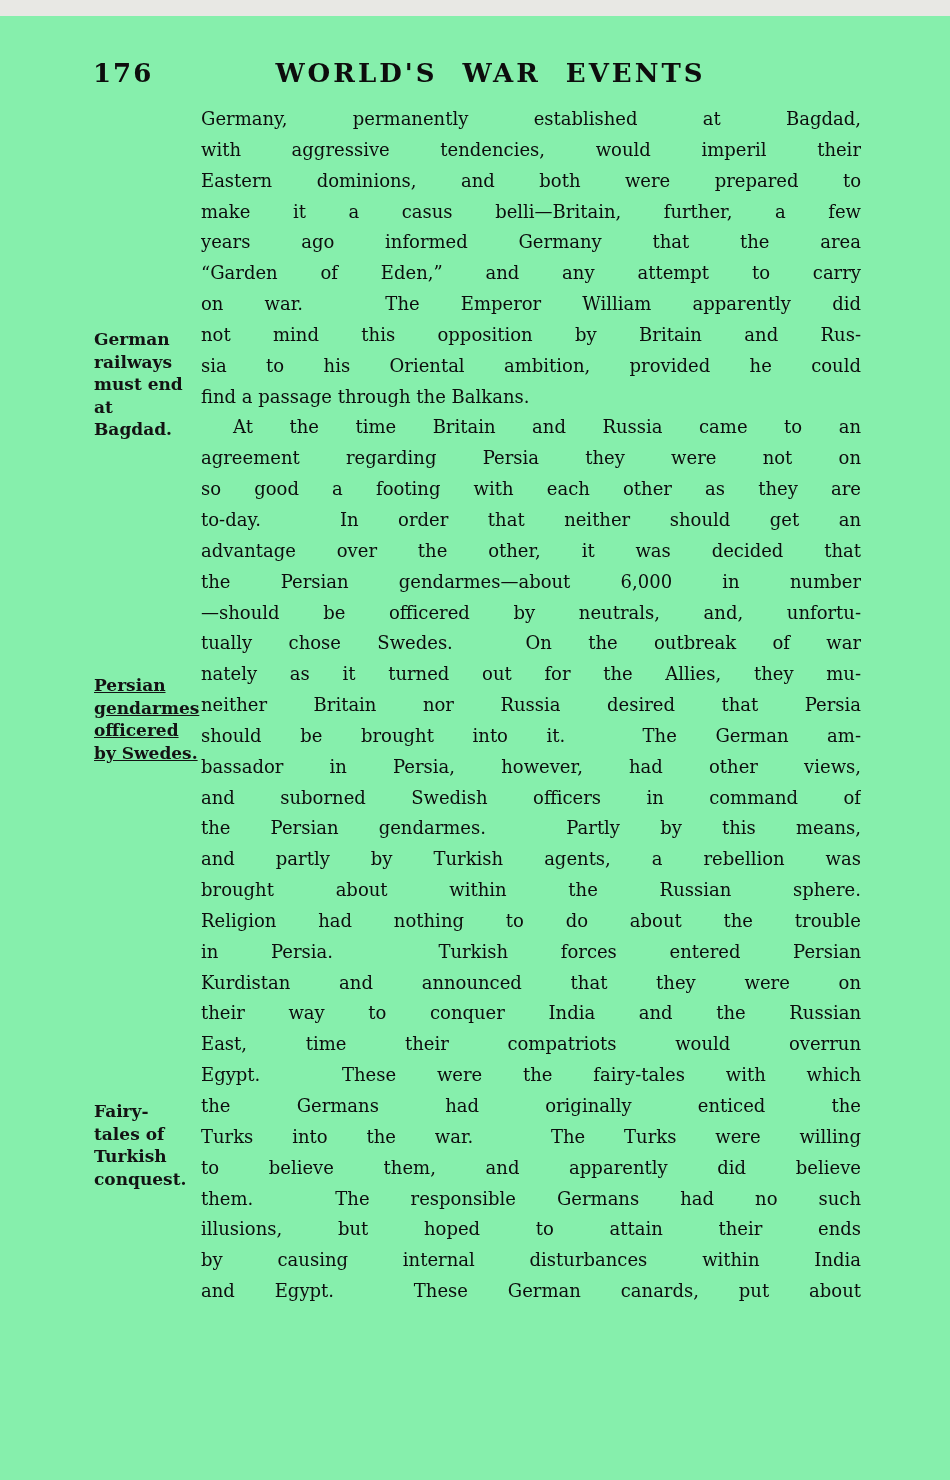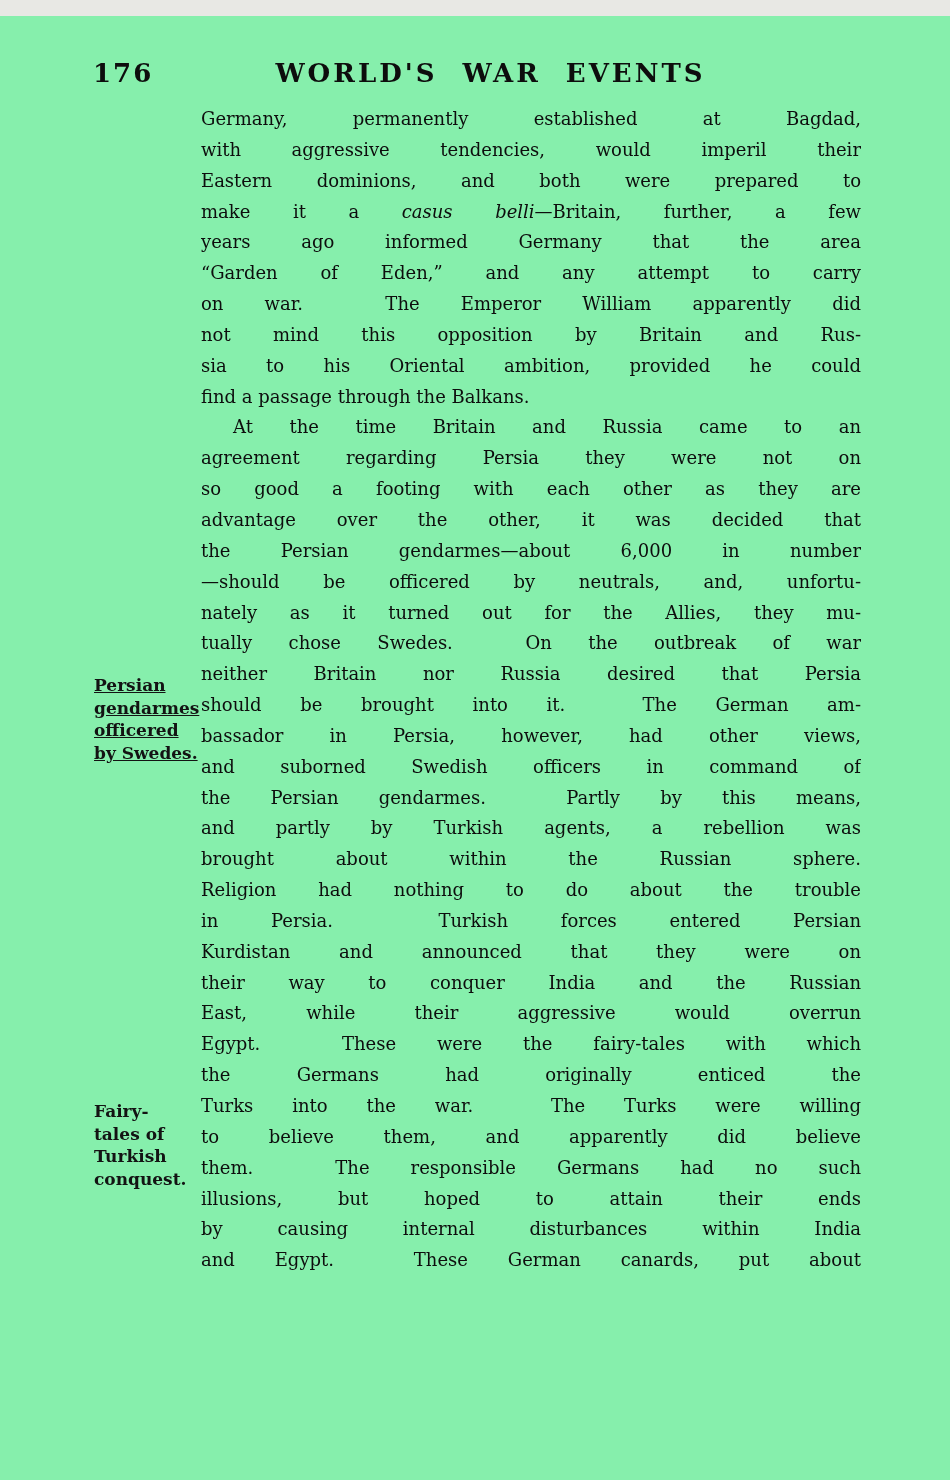--- a/index.html
+++ b/index.html
@@ -49,21 +49,21 @@
     height: 30.85px;
     line-height: 30.85px;
     text-align: justify;
     text-align-last: justify;
     text-justify: inter-word;
     overflow: hidden;
     white-space: nowrap;
   }
   .line.last { text-align-last: left; }
   .line.indent { text-indent: 32px; }
-  .it { font-style: italic; }
+  .it { }
 
   
   .margin-note {
     position: absolute;
     left: 94px;
     width: 112px;
     font-size: 17px;
     font-weight: bold;
     color: #131313;
   }
@@ -78,20 +78,27 @@
 </style>
 </head>
 <body>
 
 <div class="page">
 
   <div class="page-number">176</div>
 
   <div class="running-title">WORLD'S WAR EVENTS</div>
 
+  <div class="margin-note n1">
+      <div class="mn-line">German</div>
+      <div class="mn-line">railways</div>
+      <div class="mn-line">must end</div>
+      <div class="mn-line">at</div>
+      <div class="mn-line">Bagdad.</div>
+    </div>
 
   <div class="margin-note n2">
       <div class="mn-line">Persian</div>
       <div class="mn-line">gendarmes</div>
       <div class="mn-line">officered</div>
       <div class="mn-line">by Swedes.</div>
     </div>
 
   <div class="margin-note n3">
       <div class="mn-line">Fairy-</div>
@@ -107,37 +114,38 @@
       <div class="line"><span>make it a </span><span class="it">casus belli</span><span>—Britain, further, a few</span></div>
       <div class="line"><span>years ago informed Germany that the area</span></div>
       <div class="line"><span>“Garden of Eden,” and any attempt to carry</span></div>
       <div class="line"><span>on war.&nbsp; The Emperor William apparently did</span></div>
       <div class="line"><span>not mind this opposition by Britain and Rus-</span></div>
       <div class="line"><span>sia to his Oriental ambition, provided he could</span></div>
       <div class="line last"><span>find a passage through the Balkans.</span></div>
       <div class="line indent"><span>At the time Britain and Russia came to an</span></div>
       <div class="line"><span>agreement regarding Persia they were not on</span></div>
       <div class="line"><span>so good a footing with each other as they are</span></div>
+      <div class="line"><span>to-day.&nbsp; In order that neither should get an</span></div>
       <div class="line"><span>advantage over the other, it was decided that</span></div>
       <div class="line"><span>the Persian gendarmes—about 6,000 in number</span></div>
       <div class="line"><span>—should be officered by neutrals, and, unfortu-</span></div>
+      <div class="line"><span>tually chose Swedes.&nbsp; On the outbreak of war</span></div>
       <div class="line"><span>nately as it turned out for the Allies, they mu-</span></div>
-      <div class="line"><span>tually chose Swedes.&nbsp; On the outbreak of war</span></div>
       <div class="line"><span>neither Britain nor Russia desired that Persia</span></div>
       <div class="line"><span>should be brought into it.&nbsp; The German am-</span></div>
       <div class="line"><span>bassador in Persia, however, had other views,</span></div>
       <div class="line"><span>and suborned Swedish officers in command of</span></div>
       <div class="line"><span>the Persian gendarmes.&nbsp; Partly by this means,</span></div>
       <div class="line"><span>and partly by Turkish agents, a rebellion was</span></div>
       <div class="line"><span>brought about within the Russian sphere.</span></div>
       <div class="line"><span>Religion had nothing to do about the trouble</span></div>
       <div class="line"><span>in Persia.&nbsp; Turkish forces entered Persian</span></div>
       <div class="line"><span>Kurdistan and announced that they were on</span></div>
       <div class="line"><span>their way to conquer India and the Russian</span></div>
-      <div class="line"><span>East, while their aggressive would overrun</span></div>
+      <div class="line"><span>East, time their compatriots would overrun</span></div>
       <div class="line"><span>Egypt.&nbsp; These were the fairy-tales with which</span></div>
       <div class="line"><span>the Germans had originally enticed the</span></div>
       <div class="line"><span>Turks into the war.&nbsp; The Turks were willing</span></div>
       <div class="line"><span>to believe them, and apparently did believe</span></div>
       <div class="line"><span>them.&nbsp; The responsible Germans had no such</span></div>
       <div class="line"><span>illusions, but hoped to attain their ends</span></div>
       <div class="line"><span>by causing internal disturbances within India</span></div>
       <div class="line"><span>and Egypt.&nbsp; These German canards, put about</span></div>
     </div>
 

